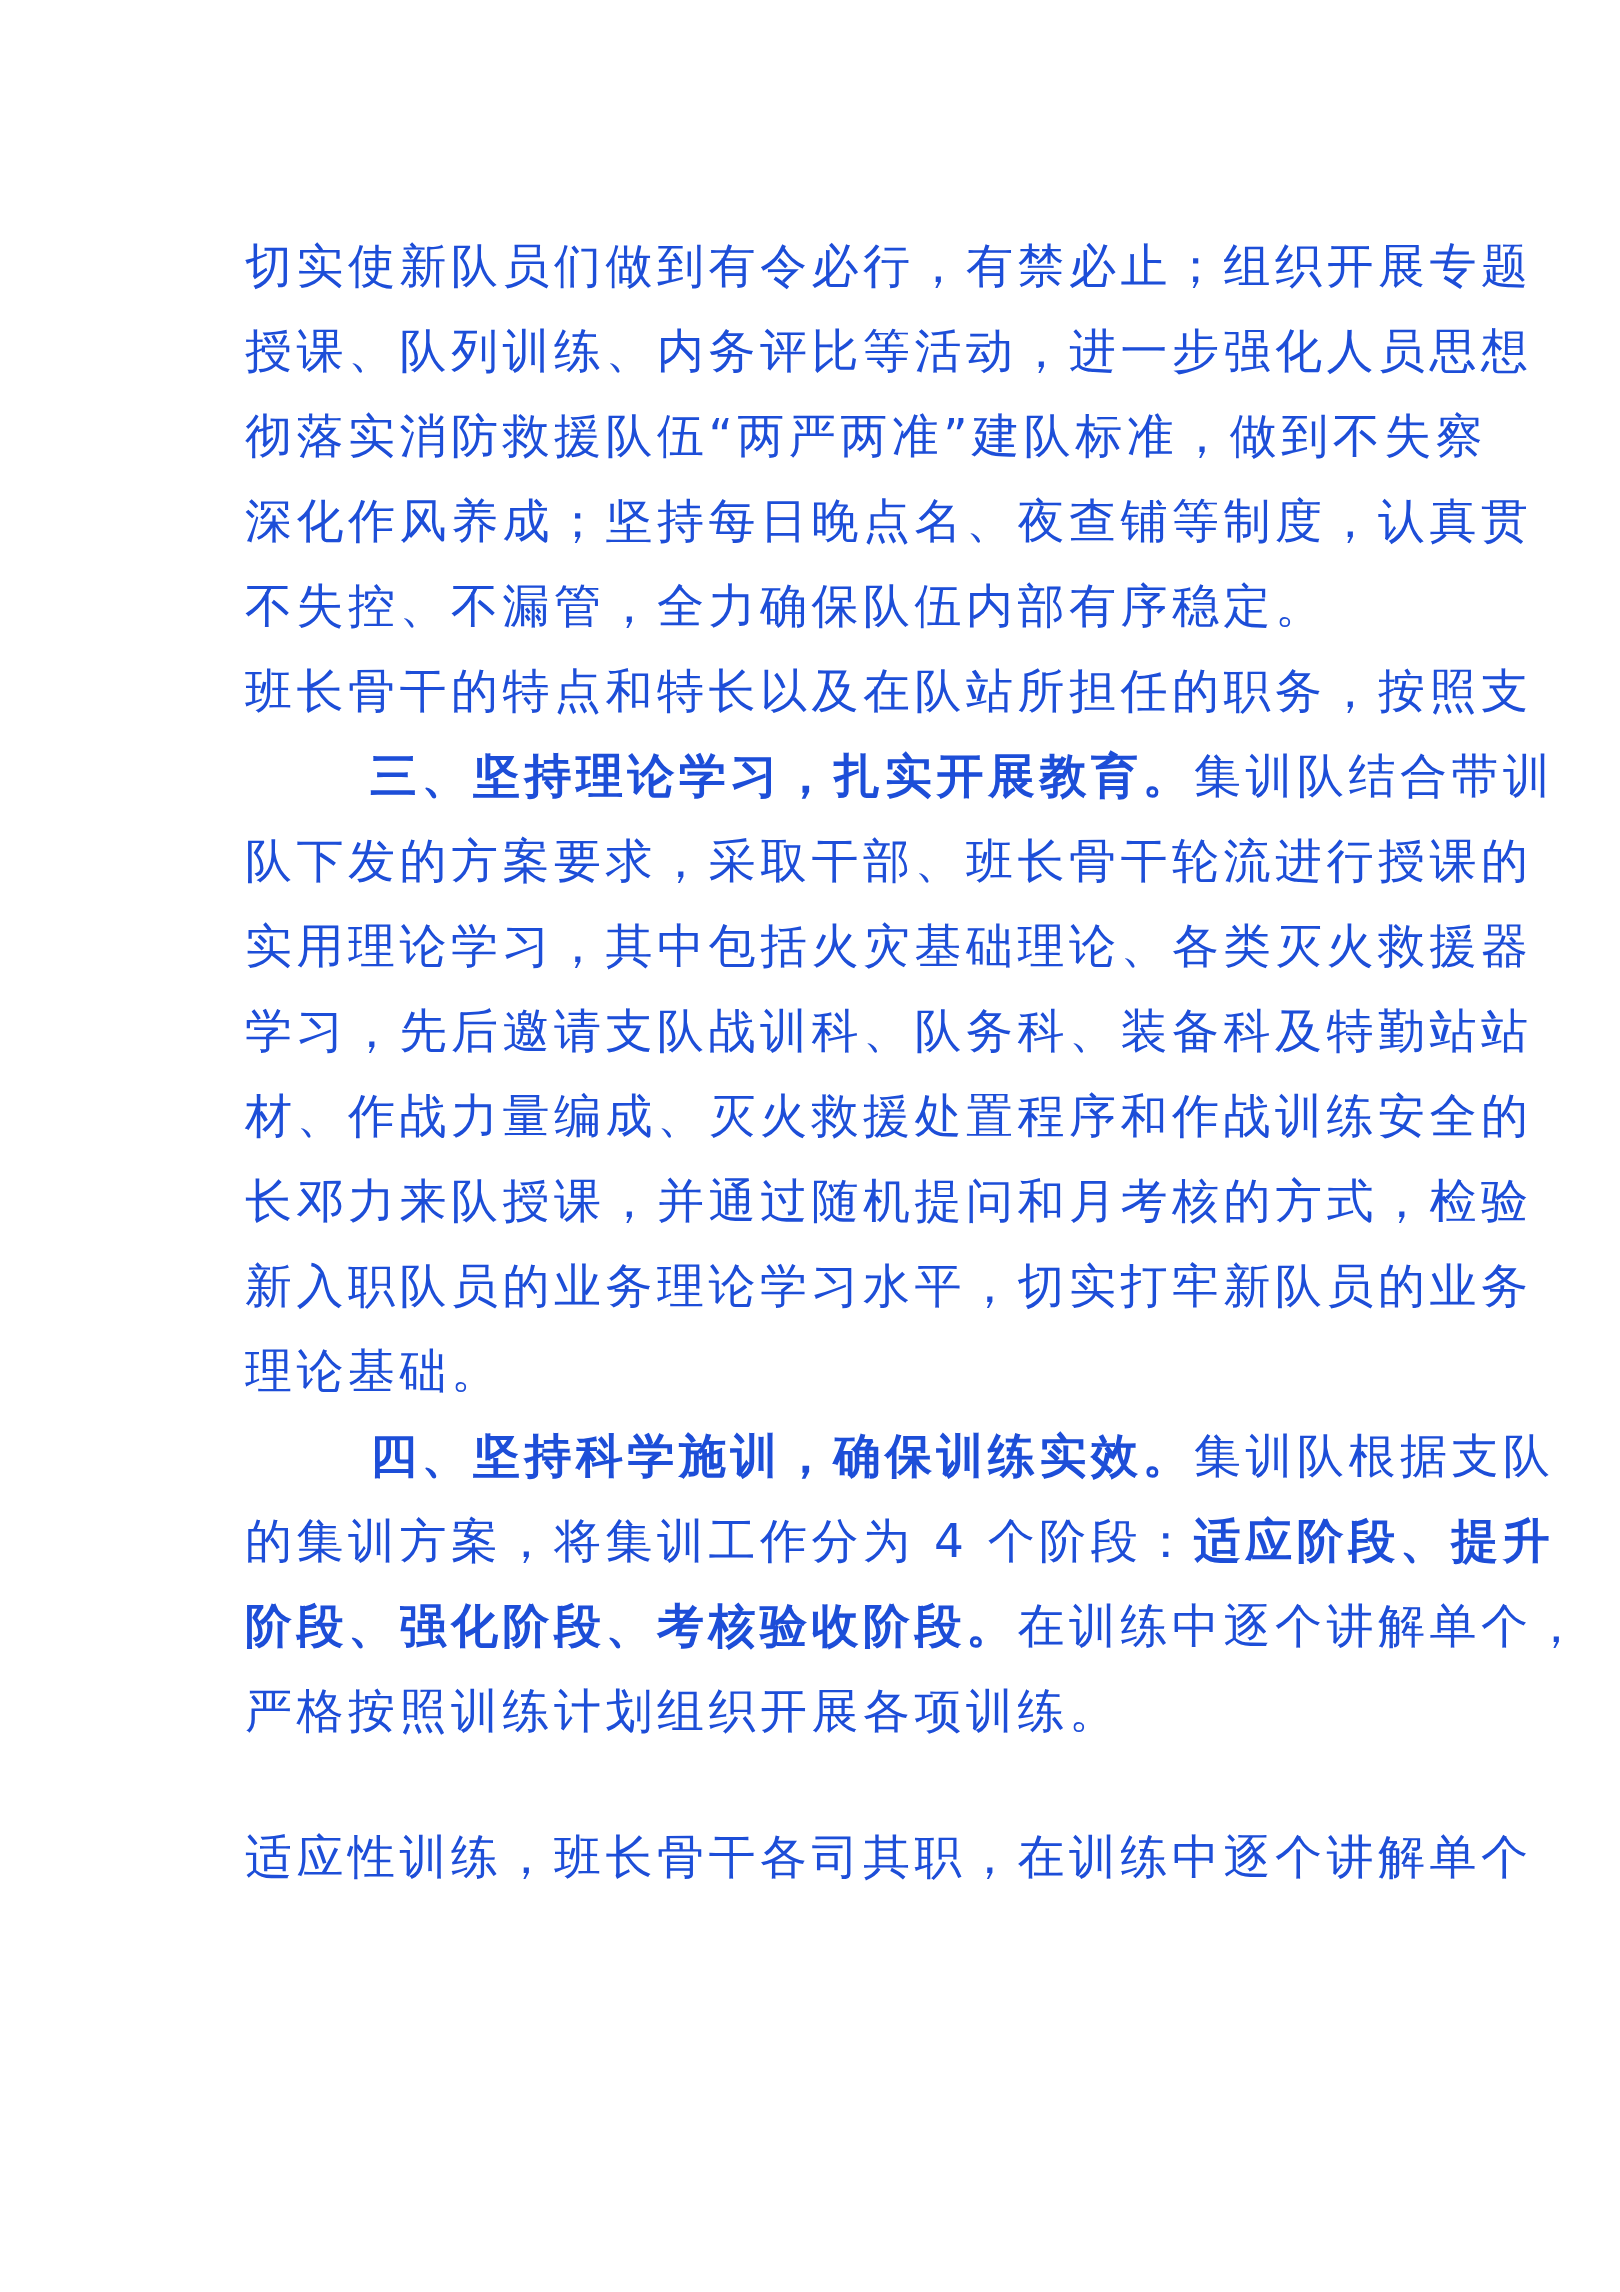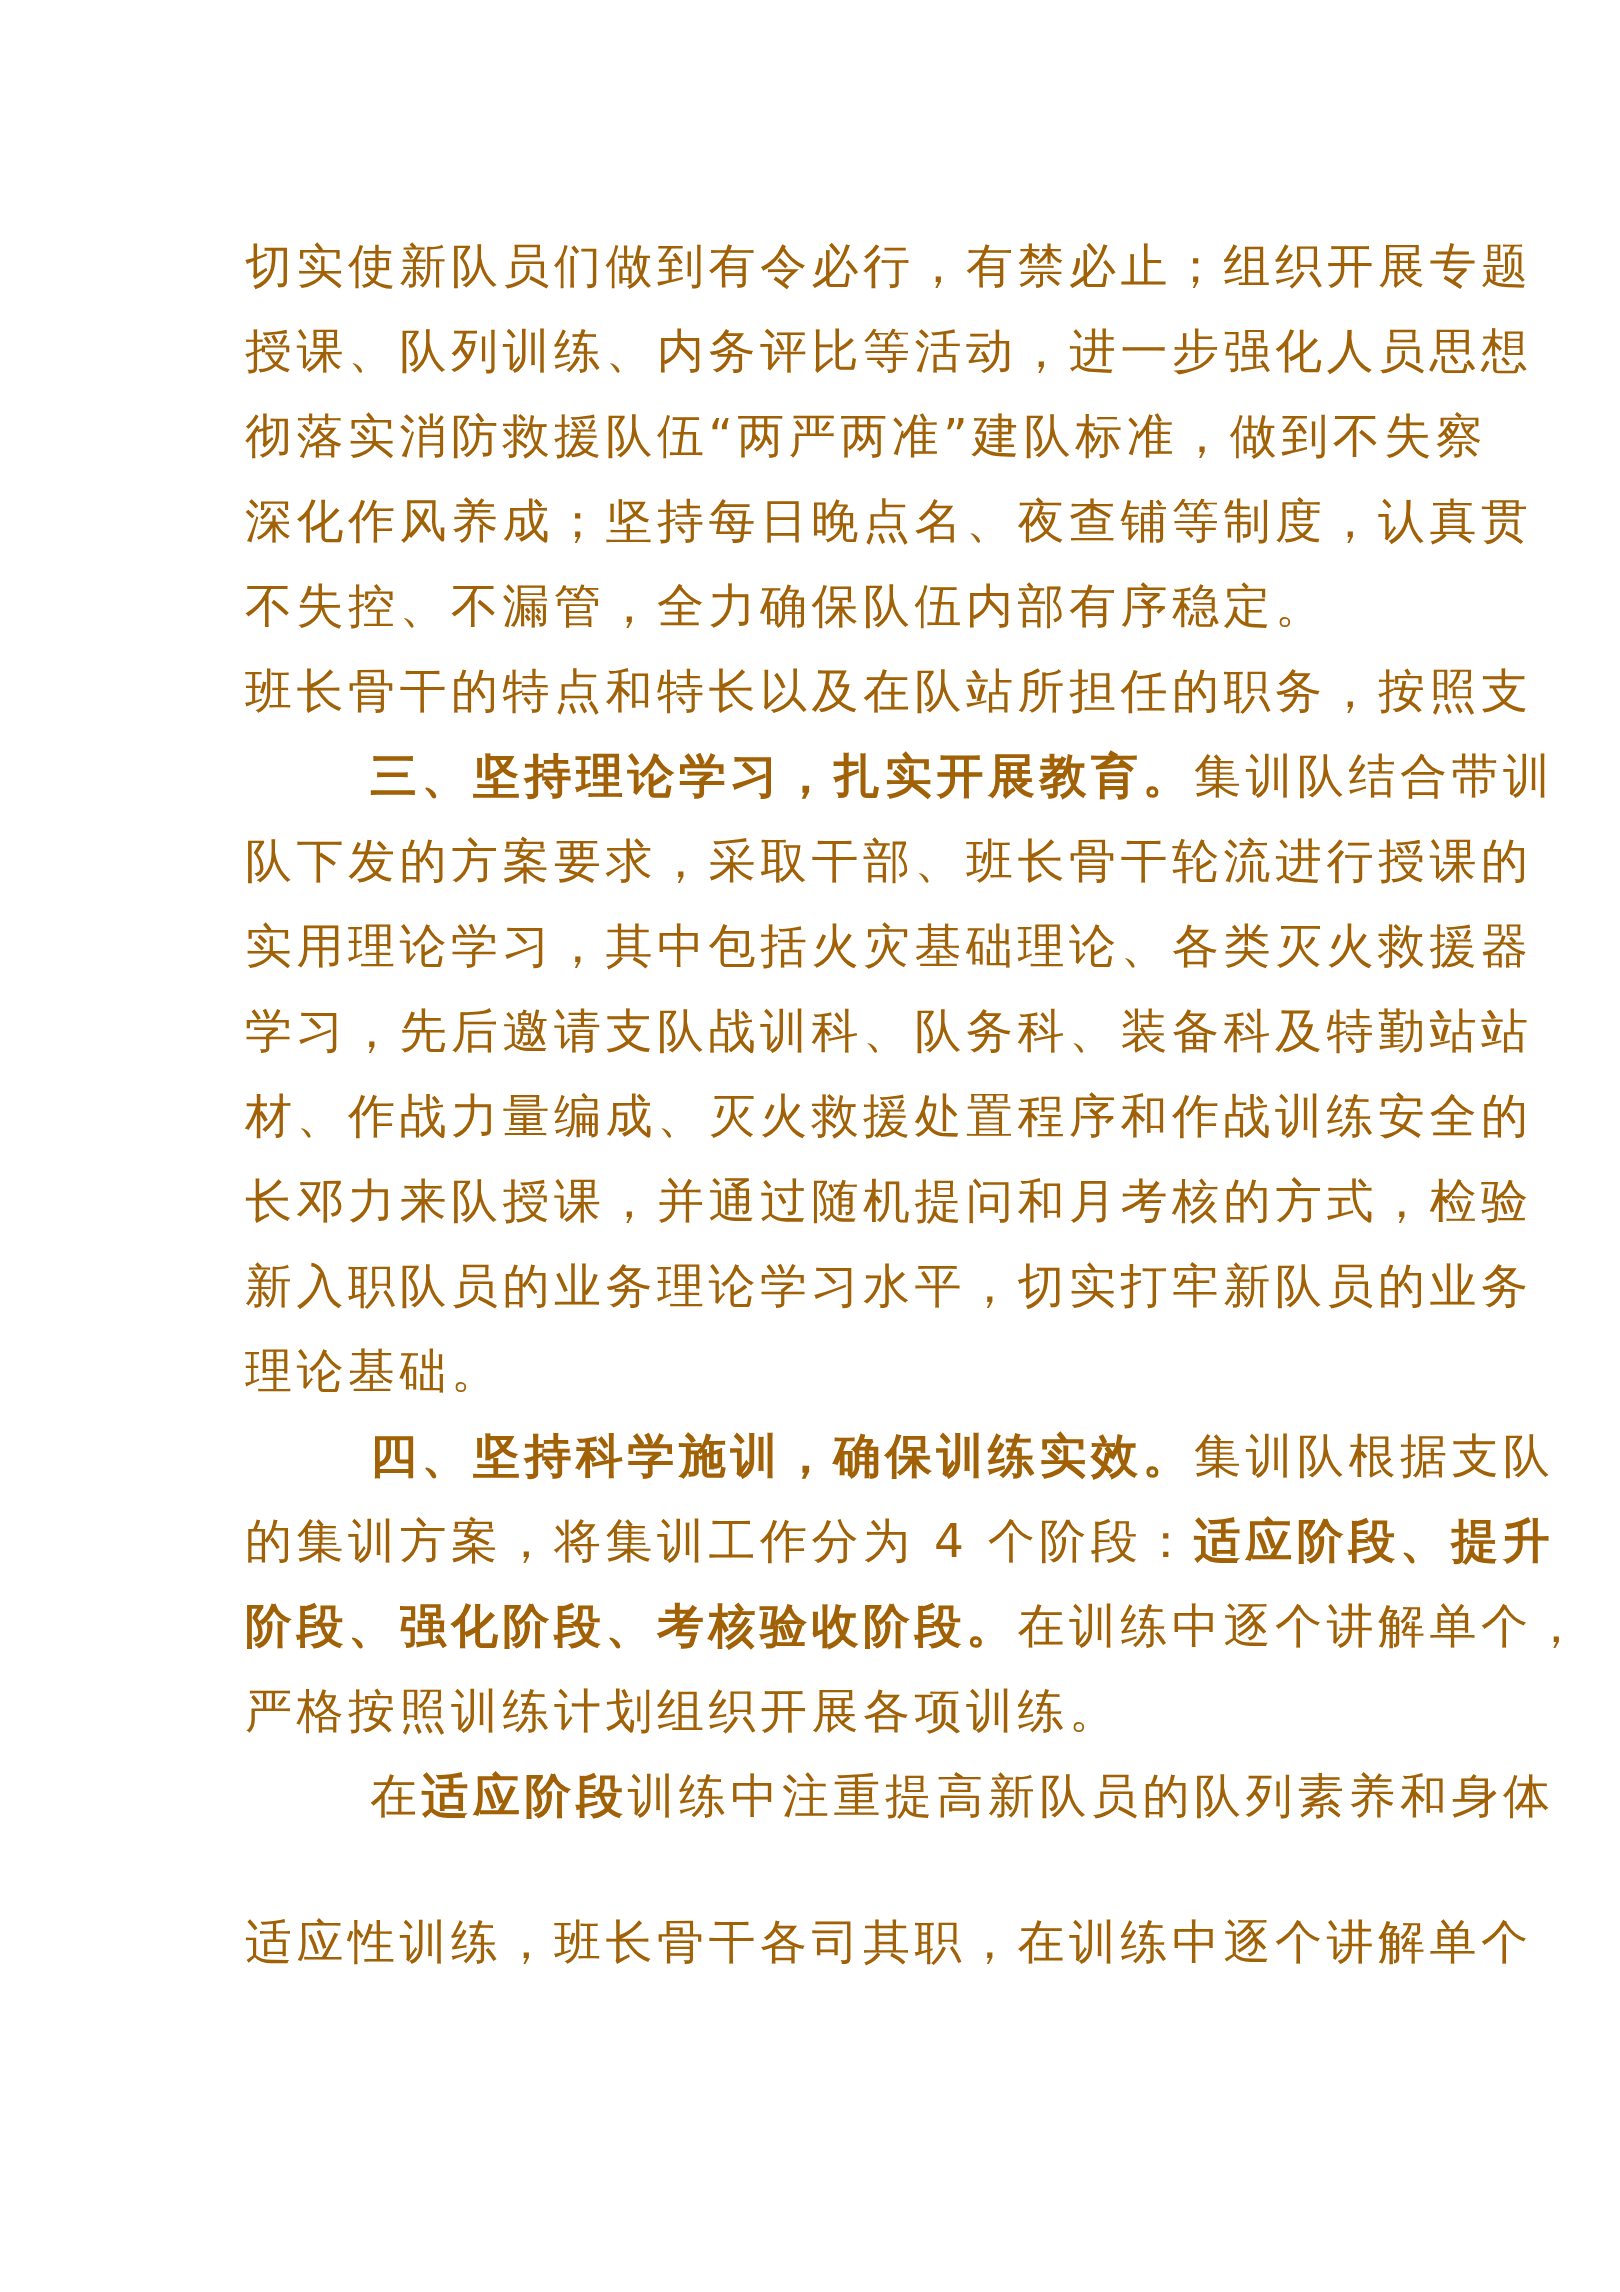--- a/index.html
+++ b/index.html
@@ -4,21 +4,21 @@
   <style>
     html, body { margin: 0; padding: 0; background: #ffffff; }
     body { width: 1620px; height: 2293px; position: relative; overflow: hidden; }
     .page {
       position: absolute;
       left: 245px;
       top: 223px;
       width: 1147px;
       font-family: "DejaVu Sans", "Liberation Sans", sans-serif;
       font-size: 47px;
-      color: #a16207;
+      color: #1d4ed8;
     }
     .line {
       height: 85px;
       line-height: 85px;
       white-space: nowrap;
       letter-spacing: 4.5px;
     }
     .indent { padding-left: 125px; }
     .b { font-weight: bold; }
     .gap { height: 61px; }
@@ -57,20 +57,17 @@
     <div class="line">
       <span>的集训方案，将集训工作分为 4 个阶段：</span><span class="b">适应阶段、提升</span>
     </div>
     <div class="line">
       <span class="b">阶段、强化阶段、考核验收阶段。</span><span>在训练中逐个讲解单个，</span>
     </div>
     <div class="line">严格按照训练计划组织开展各项训练。</div>
   </div>
 
   <div>
-    <div class="line indent">
-      <span>在</span><span class="b">适应阶段</span><span>训练中注重提高新队员的队列素养和身体</span>
-    </div>
     <div class="gap"></div>
     <div class="line">适应性训练，班长骨干各司其职，在训练中逐个讲解单个</div>
   </div>
 </div>
 
 
 </body></html>

